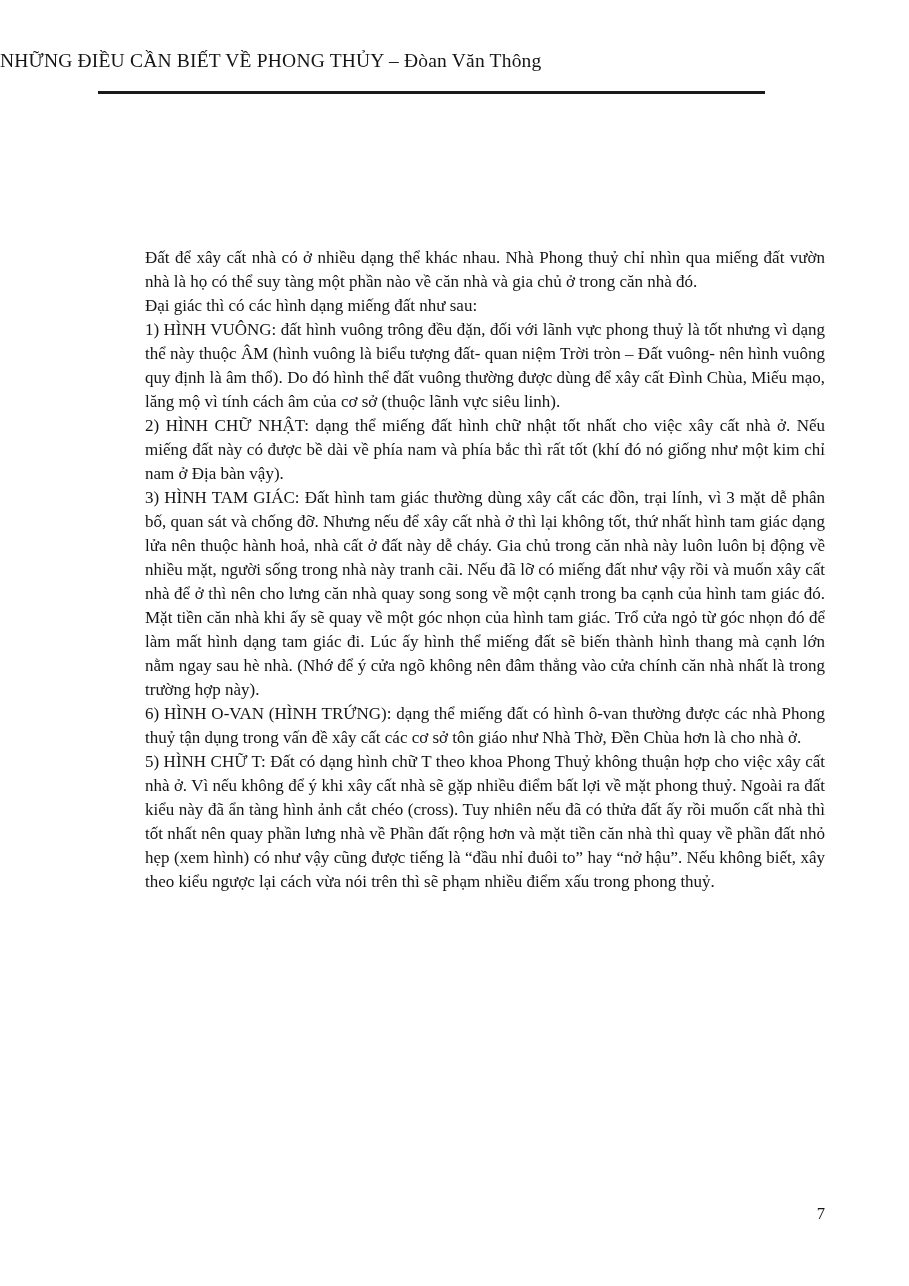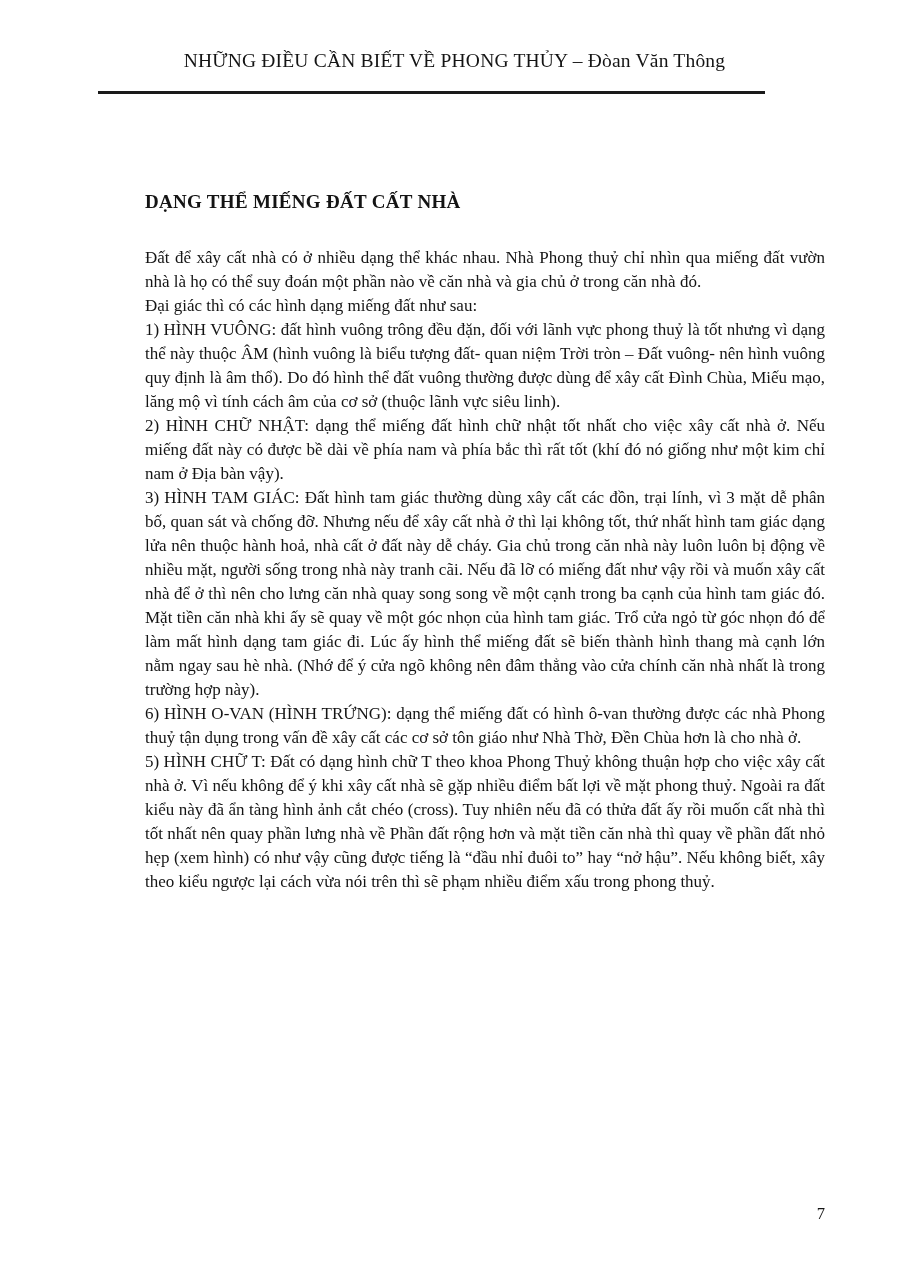--- a/index.html
+++ b/index.html
@@ -15,21 +15,21 @@
     background: #ffffff;
     font-family: "Liberation Serif", "DejaVu Serif", serif;
     color: #141414;
     overflow: hidden;
   }
   .header-title {
     position: absolute;
     top: 50px;
     left: 0;
     width: 909px;
-    text-align: center;
+    text-align: left;
     font-size: 19.5px;
     letter-spacing: 0.2px;
     white-space: nowrap;
   }
   .divider-rule {
     position: absolute;
     top: 91px;
     left: 98px;
     width: 667px;
     height: 3px;
@@ -78,24 +78,23 @@
 </head>
 <body>
 
 <div class="page">
 
   <div class="header-title">NHỮNG ĐIỀU CẦN BIẾT VỀ PHONG THỦY – Đòan Văn Thông</div>
 
   <div class="divider-rule"></div>
 
 
-  <div class="section-heading">DẠNG THỂ MIẾNG ĐẤT CẤT NHÀ</div>
 
   <div class="body-block">
-    <p>Đất để xây cất nhà có ở nhiều dạng thể khác nhau. Nhà Phong thuỷ chỉ nhìn qua miếng đất vườn nhà là họ có thể suy đoán một phần nào về căn nhà và gia chủ ở trong căn nhà đó.</p>
+    <p>Đất để xây cất nhà có ở nhiều dạng thể khác nhau. Nhà Phong thuỷ chỉ nhìn qua miếng đất vườn nhà là họ có thể suy tàng một phần nào về căn nhà và gia chủ ở trong căn nhà đó.</p>
     <p>Đại giác thì có các hình dạng miếng đất như sau:</p>
     <p>1) HÌNH VUÔNG: đất hình vuông trông đều đặn, đối với lãnh vực phong thuỷ là tốt nhưng vì dạng thể này thuộc ÂM (hình vuông là biểu tượng đất- quan niệm Trời tròn – Đất vuông- nên hình vuông quy định là âm thổ). Do đó hình thể đất vuông thường được dùng để xây cất Đình Chùa, Miếu mạo, lăng mộ vì tính cách âm của cơ sở (thuộc lãnh vực siêu linh).</p>
     <p>2) HÌNH CHỮ NHẬT: dạng thể miếng đất hình chữ nhật tốt nhất cho việc xây cất nhà ở. Nếu miếng đất này có được bề dài về phía nam và phía bắc thì rất tốt (khí đó nó giống như một kim chỉ nam ở Địa bàn vậy).</p>
     <p>3) HÌNH TAM GIÁC: Đất hình tam giác thường dùng xây cất các đồn, trại lính, vì 3 mặt dễ phân bố, quan sát và chống đỡ. Nhưng nếu để xây cất nhà ở thì lại không tốt, thứ nhất hình tam giác dạng lửa nên thuộc hành hoả, nhà cất ở đất này dễ cháy. Gia chủ trong căn nhà này luôn luôn bị động về nhiều mặt, người sống trong nhà này tranh cãi. Nếu đã lỡ có miếng đất như vậy rồi và muốn xây cất nhà để ở thì nên cho lưng căn nhà quay song song về một cạnh trong ba cạnh của hình tam giác đó. Mặt tiền căn nhà khi ấy sẽ quay về một góc nhọn của hình tam giác. Trổ cửa ngỏ từ góc nhọn đó để làm mất hình dạng tam giác đi. Lúc ấy hình thể miếng đất sẽ biến thành hình thang mà cạnh lớn nằm ngay sau hè nhà. (Nhớ để ý cửa ngõ không nên đâm thẳng vào cửa chính căn nhà nhất là trong trường hợp này).</p>
     <p>6) HÌNH O-VAN (HÌNH TRỨNG): dạng thể miếng đất có hình ô-van thường được các nhà Phong thuỷ tận dụng trong vấn đề xây cất các cơ sở tôn giáo như Nhà Thờ, Đền Chùa hơn là cho nhà ở.</p>
     <p>5) HÌNH CHỮ T: Đất có dạng hình chữ T theo khoa Phong Thuỷ không thuận hợp cho việc xây cất nhà ở. Vì nếu không để ý khi xây cất nhà sẽ gặp nhiều điểm bất lợi về mặt phong thuỷ. Ngoài ra đất kiểu này đã ẩn tàng hình ảnh cắt chéo (cross). Tuy nhiên nếu đã có thửa đất ấy rồi muốn cất nhà thì tốt nhất nên quay phần lưng nhà về Phần đất rộng hơn và mặt tiền căn nhà thì quay về phần đất nhỏ hẹp (xem hình) có như vậy cũng được tiếng là “đầu nhỉ đuôi to” hay “nở hậu”. Nếu không biết, xây theo kiểu ngược lại cách vừa nói trên thì sẽ phạm nhiều điểm xấu trong phong thuỷ.</p>
   </div>
 
   <div class="page-number">7</div>
 

